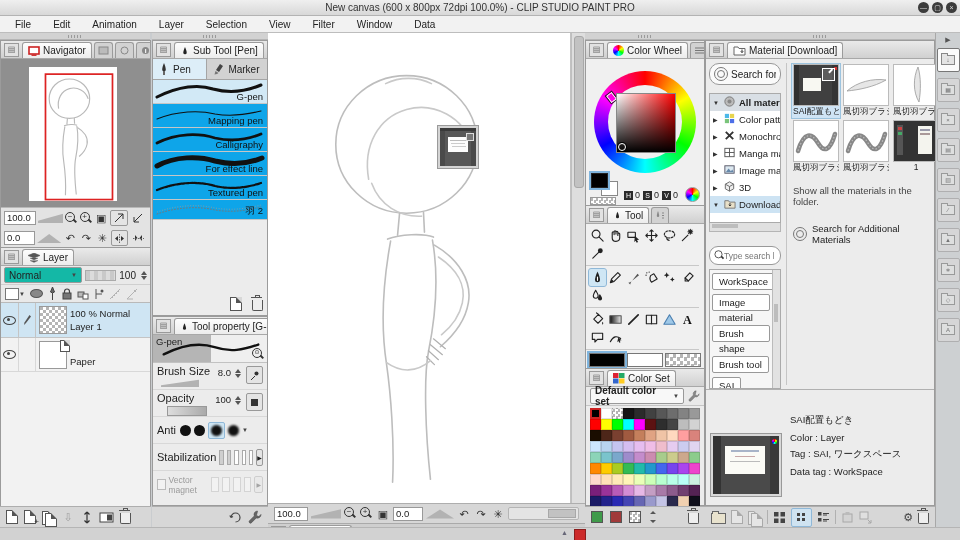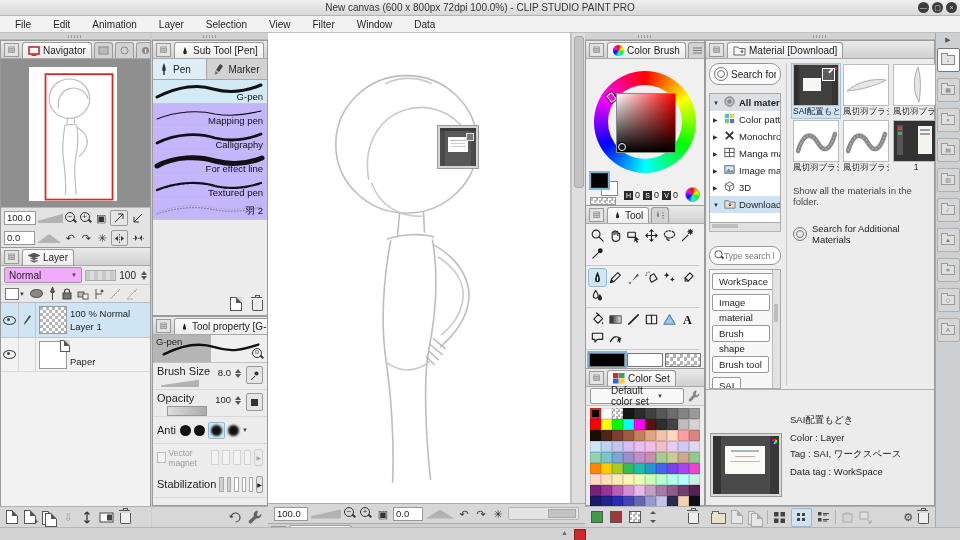--- a/index.html
+++ b/index.html
@@ -37,21 +37,21 @@
   .spin{display:inline-flex;flex-direction:column;gap:1px;margin-left:2px;}
   .wedge{clip-path:polygon(0 78%,100% 8%,100% 100%,0 100%);background:#b2b2b2;}
   .valbox{background:#fff;border:1px solid #999;padding:0 2px;font-size:9.5px;height:12px;line-height:12px;}
   .checker{background:repeating-conic-gradient(#fff 0 25%,#b5b5b5 0 50%) 0 0/8px 8px;}
   .mag{width:13px;height:13px;position:relative;}
   .mag b{position:absolute;left:0;top:0;width:8px;height:8px;border:1.4px solid #333;border-radius:50%;font-weight:normal;font-size:8px;line-height:7px;text-align:center;color:#333;}
   .mag i{position:absolute;left:8px;top:8px;width:4px;height:1.6px;background:#333;transform:rotate(45deg);}
   .glyphbtn{min-width:14px;text-align:center;color:#333;font-size:11px;line-height:14px;}
   .btnbox{border:1px solid #999;background:#e4e4e4;border-radius:2px;display:flex;align-items:center;justify-content:center;}
   
-  .brush-row{height:23px;border-bottom:1px solid #c6c6c6;background:#c4b5fd;position:relative;}
+  .brush-row{height:23px;border-bottom:1px solid #c6c6c6;background:#0ea5e9;position:relative;}
   .brush-row.sel{background:#d2e9f6;}
   .brush-name{position:absolute;right:4px;bottom:1px;font-size:9.5px;color:#111;background:transparent;}
   
   .tp-row{position:relative;height:27px;border-bottom:1px solid #d8d8d8;padding:2px 4px;box-sizing:border-box;}
   .tp-label{font-size:11px;color:#222;}
   .seg{width:8px;height:13px;border:1px solid #aaa;background:#fff;display:inline-block;}
   .seg.f{background:#cfcfcf;}
   .acirc{width:11px;height:11px;border-radius:50%;background:#111;}
   .asel{background:#cfe6f4;border:1px solid #8fb8d8;}
   
@@ -203,21 +203,21 @@
     <div class="ph">
       <div class="pm">▤</div>
       <div class="tabx">
         <svg width="12" height="10" viewBox="0 0 12 10">
             <path d="M6 0l6 2.5L6 5 0 2.5z M2 5l4 1.8L10 5 M2 7.5l4 1.8 4-1.8" fill="#555" stroke="#555" stroke-width=".6" fill-rule="evenodd"></path>
           </svg>
         <span>Layer</span>
       </div>
     </div>
     <div style="display:flex;align-items:center;gap:3px;height:18px;padding:0 3px;background:#e9e9e9;border-bottom:1px solid #cfcfcf;">
-      <div class="btnbox" style="width:74px;height:14px;justify-content:space-between;padding:0 4px;background:#f0abfc;">
+      <div class="btnbox" style="width:74px;height:14px;justify-content:space-between;padding:0 4px;background:#14b8a6;">
         <span>Normal</span>
           <span style="font-size:6px;color:#444;">▼</span>
       </div>
       <div class="wedge" style="width:32px;height:9px;clip-path:none;background:repeating-linear-gradient(90deg,#c9c9c9 0 4px,#dcdcdc 4px 8px);border:1px solid #aaa;"></div>
       <span>100</span>
       <span class="spin">
           <i class="up"></i>
           <i class="dn"></i>
         </span>
     </div>
@@ -431,37 +431,37 @@
       <div style="display:flex;align-items:center;gap:3px;">
         <div class="acirc"></div>
         <div class="acirc" style="filter:blur(.4px);"></div>
         <div class="asel" style="padding:2px;border-radius:2px;">
             <div class="acirc" style="filter:blur(.8px);"></div>
           </div>
         <div class="acirc" style="filter:blur(1.3px);"></div>
         <span style="font-size:6px;color:#444;">▼</span>
       </div>
     </div>
+    <div class="tp-row" style="display:flex;align-items:center;gap:3px;">
+      <span class="tp-label">Stabilization</span>
+      <span class="seg f"></span>
+        <span class="seg f"></span>
+        <span class="seg"></span>
+        <span class="seg"></span>
+        <span class="seg"></span>
+      <span class="btnbox" style="width:9px;height:15px;font-size:6px;">▶</span>
+    </div>
     <div class="tp-row" style="display:flex;align-items:center;gap:3px;border-bottom:none;">
       <span style="width:9px;height:9px;border:1px solid #bbb;background:#f2f2f2;"></span>
       <span class="tp-label" style="color:#9a9a9a;font-size:8.5px;">Vector magnet</span>
       <span class="seg muted"></span>
         <span class="seg muted"></span>
         <span class="seg muted"></span>
         <span class="seg muted"></span>
       <span class="btnbox muted" style="width:9px;height:15px;font-size:6px;">▶</span>
-    </div>
-    <div class="tp-row" style="display:flex;align-items:center;gap:3px;">
-      <span class="tp-label">Stabilization</span>
-      <span class="seg f"></span>
-        <span class="seg f"></span>
-        <span class="seg"></span>
-        <span class="seg"></span>
-        <span class="seg"></span>
-      <span class="btnbox" style="width:9px;height:15px;font-size:6px;">▶</span>
     </div>
   </div>
 
   <div class="abs bar" style="left:152px;top:506px;width:116px;height:21px;justify-content:flex-end;">
     <svg width="13" height="13" viewBox="0 0 13 13">
         <path d="M2 6.5a4.5 4.5 0 114.5 4.5M2 6.5L.8 4.5M2 6.5l2-1" stroke="#444" fill="none" stroke-width="1.2"></path>
       </svg>
     <svg class="wrench" viewBox="0 0 14 14">
         <path d="M9.5 1a3.5 3.5 0 00-3.2 4.9L1.5 10.7a1.4 1.4 0 002 2l4.8-4.8A3.5 3.5 0 0013 4.4L10.8 6.6 8.4 5.4 9.2 2.8z" fill="#666" stroke="#444" stroke-width=".5"></path>
       </svg>
@@ -535,21 +535,21 @@
     </div>
   </div>
 
   <div class="abs dock" style="left:585px;top:33px;width:120px;height:7px;"></div>
 
   <div class="abs pnl" style="left:585px;top:40px;width:120px;height:165px;">
     <div class="ph">
       <div class="pm">▤</div>
       <div class="tabx">
         <div style="width:11px;height:11px;border-radius:50%;background:conic-gradient(red,#ff0,#0f0,#0ff,#00f,#f0f,red);"></div>
-        <span>Color Brush</span>
+        <span>Color Wheel</span>
       </div>
       <div class="tabx small inactive">
           <svg width="11" height="9" viewBox="0 0 11 9">
             <path d="M1 2h9M1 4.5h9M1 7h9" stroke="#777"></path>
           </svg>
         </div>
     </div>
     <div style="position:relative;height:146px;background:#f0f0f0;">
       <div style="position:absolute;left:8px;top:12px;width:102px;height:102px;border-radius:50%;background:conic-gradient(#f00,#ff0,#0f0,#0ff,#00f,#f0f,#f00);">
         <div style="position:absolute;inset:14px;border-radius:50%;background:#f0f0f0;"></div>
@@ -743,21 +743,21 @@
         <svg width="12" height="11" viewBox="0 0 12 11">
             <rect x="0" y="0" width="5.5" height="5" fill="#d23"></rect>
             <rect x="6" y="0" width="5.5" height="5" fill="#2a6"></rect>
             <rect x="0" y="5.5" width="5.5" height="5" fill="#36c"></rect>
             <rect x="6" y="5.5" width="5.5" height="5" fill="#fc2"></rect>
           </svg>
         <span>Color Set</span>
       </div>
     </div>
     <div style="display:flex;align-items:center;gap:4px;height:18px;padding:0 4px;background:#e9e9e9;border-bottom:1px solid #c5c5c5;">
-      <div class="btnbox" style="flex:1;height:14px;justify-content:space-between;padding:0 20px;background:#f8f8f8;">
+      <div class="btnbox" style="flex:1;height:14px;justify-content:space-between;padding:0 4px;background:#f8f8f8;font-weight:bold;">
         <span>Default color set</span>
           <span style="font-size:6px;color:#444;">▼</span>
       </div>
       <svg class="wrench" style="width:12px;height:12px;" viewBox="0 0 14 14">
           <path d="M9.5 1a3.5 3.5 0 00-3.2 4.9L1.5 10.7a1.4 1.4 0 002 2l4.8-4.8A3.5 3.5 0 0013 4.4L10.8 6.6 8.4 5.4 9.2 2.8z" fill="#888" stroke="#666" stroke-width=".5"></path>
         </svg>
     </div>
     <div id="palette" style="display:flex;flex-wrap:wrap;width:110px;margin:2px 0 0 4px;overflow:hidden;height:98px;">
         <div class="sw sw-sel" style="background: rgb(0, 0, 0);"></div>
         <div class="sw" style="background: rgb(255, 255, 255);"></div>

